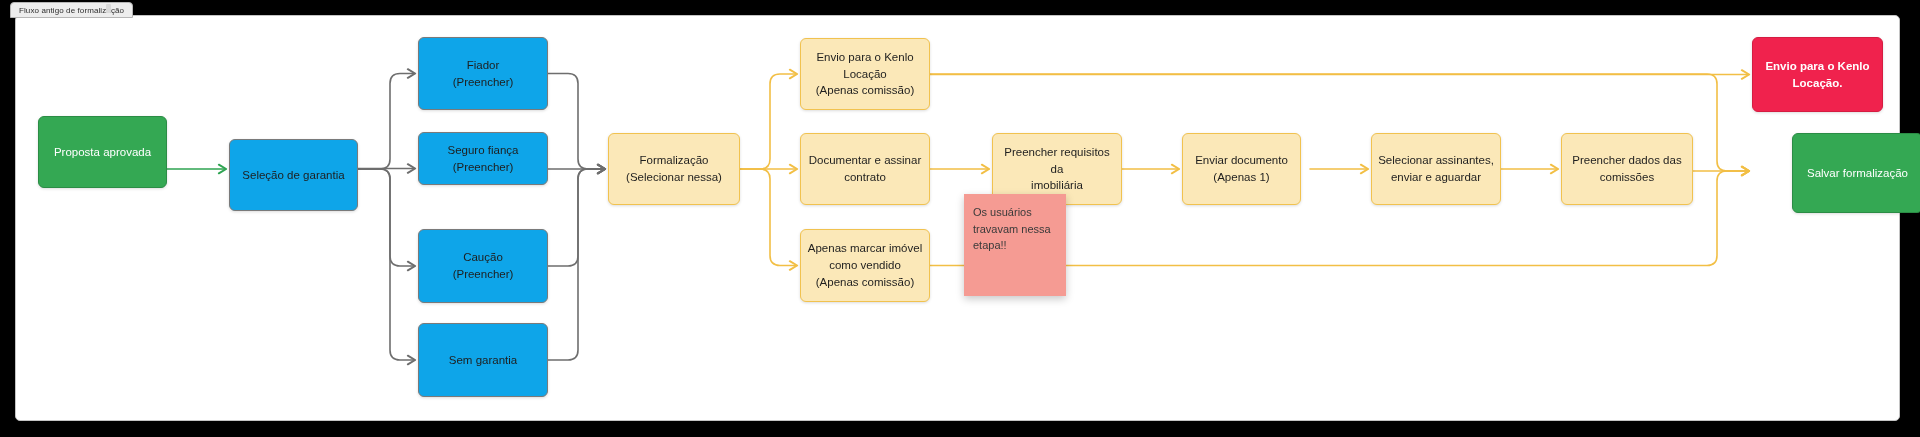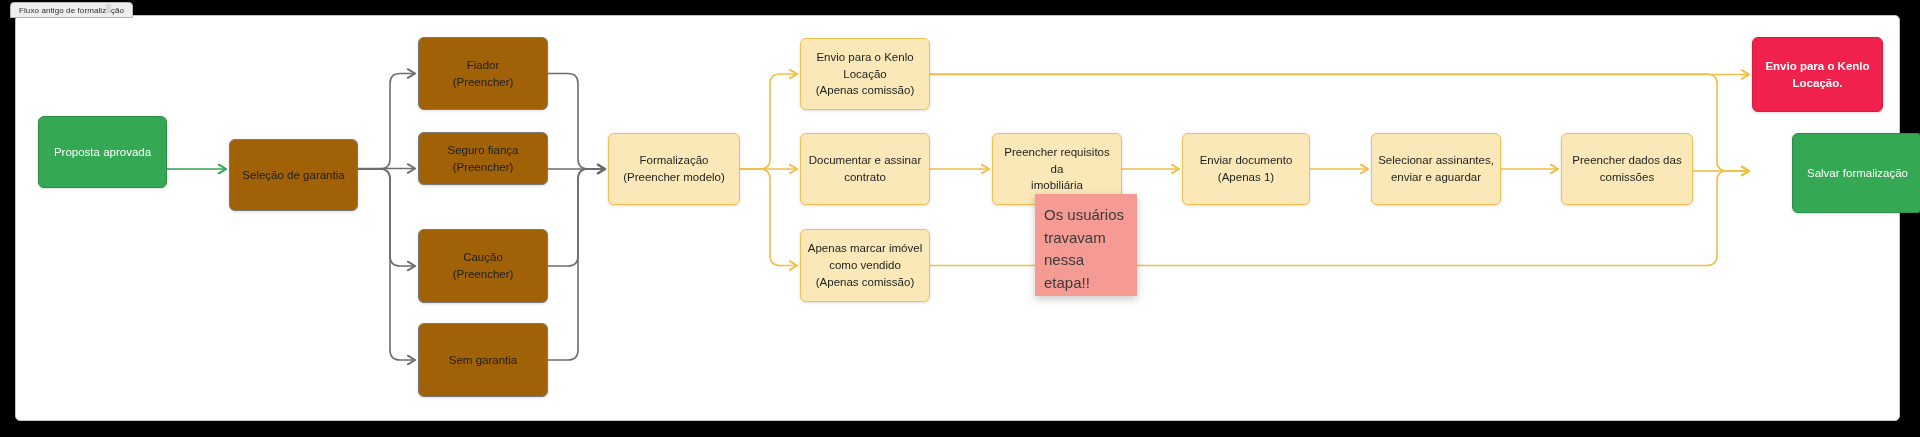--- a/index.html
+++ b/index.html
@@ -9,26 +9,26 @@
     border:1.5px solid #c4c4c4;border-radius:5px;}
   #board-tab{position:absolute;left:10px;top:2px;height:14px;padding:0 8px;display:flex;align-items:center;
     background:#ededed;border:1px solid #b6b6b6;border-radius:4px 4px 0 0;font-size:8px;color:#2d2d2d;
     z-index:6;letter-spacing:.1px;}
   #tab-corner{position:absolute;left:106px;top:4px;width:5px;height:9px;background:#d9d9d9;
     border-radius:1px;z-index:6;}
   #edges{position:absolute;left:0;top:0;z-index:1;}
   .node{position:absolute;display:flex;align-items:center;justify-content:center;text-align:center;
     border-radius:6px;font-size:11.5px;line-height:1.45;white-space:pre-line;box-sizing:border-box;
     padding:4px 6px;z-index:2;box-shadow:0 1px 3px rgba(0,0,0,.14);}
-  .node.white{background:#a16207;border:1.5px solid #7a7a7a;color:#1e1e1e;}
+  .node.white{background:#0ea5e9;border:1.5px solid #7a7a7a;color:#1e1e1e;}
   .node.yellow{background:#fbe8b8;border:1.5px solid #f1c24f;color:#1e1e1e;}
   .node.green{background:#34a853;border:1.5px solid #2b8c45;color:#ffffff;}
   .node.red{background:#f0224d;border:1.5px solid #d51c41;color:#ffffff;font-weight:700;}
-  #sticky{position:absolute;left:1035px;top:194px;width:102px;height:102px;background:#f59b93;
-    z-index:3;box-sizing:border-box;padding:10px 9px;font-size:15px;line-height:1.5;color:#3a3a3a;
+  #sticky{position:absolute;left:964px;top:194px;width:102px;height:102px;background:#f59b93;
+    z-index:3;box-sizing:border-box;padding:10px 9px;font-size:11px;line-height:1.5;color:#3a3a3a;
     box-shadow:0 3px 8px rgba(0,0,0,.22);}
 </style>
 </head>
 <body>
 
 <div id="stage">
   <div id="board-tab">Fluxo antigo de formalização</div>
   <div id="tab-corner"></div>
 
   <div id="canvas"></div>
@@ -75,32 +75,32 @@
 <div class="node green" style="left: 38px; top: 116px; width: 129px; height: 72px;">Proposta aprovada</div>
     <div class="node white" style="left: 229px; top: 139px; width: 129px; height: 72px;">Seleção de garantia</div>
     <div class="node white" style="left: 418px; top: 37px; width: 130px; height: 73px;">Fiador
 (Preencher)</div>
     <div class="node white" style="left: 418px; top: 132px; width: 130px; height: 53px;">Seguro fiança
 (Preencher)</div>
     <div class="node white" style="left: 418px; top: 229px; width: 130px; height: 74px;">Caução
 (Preencher)</div>
     <div class="node white" style="left: 418px; top: 323px; width: 130px; height: 74px;">Sem garantia</div>
     <div class="node yellow" style="left: 608px; top: 133px; width: 132px; height: 72px;">Formalização
-(Preencher modelo)</div>
+(Selecionar nessa)</div>
     <div class="node yellow" style="left: 800px; top: 38px; width: 130px; height: 72px;">Envio para o Kenlo
 Locação
 (Apenas comissão)</div>
     <div class="node yellow" style="left: 800px; top: 133px; width: 130px; height: 72px;">Documentar e assinar
 contrato</div>
     <div class="node yellow" style="left: 800px; top: 229px; width: 130px; height: 73px;">Apenas marcar imóvel
 como vendido
 (Apenas comissão)</div>
     <div class="node yellow" style="left: 992px; top: 133px; width: 130px; height: 72px;">Preencher requisitos da
 imobiliária</div>
-    <div class="node yellow" style="left: 1182px; top: 133px; width: 128px; height: 72px;">Enviar documento
+    <div class="node yellow" style="left: 1182px; top: 133px; width: 119px; height: 72px;">Enviar documento
 (Apenas 1)</div>
     <div class="node yellow" style="left: 1371px; top: 133px; width: 130px; height: 72px;">Selecionar assinantes,
 enviar e aguardar</div>
     <div class="node yellow" style="left: 1561px; top: 133px; width: 132px; height: 72px;">Preencher dados das
 comissões</div>
     <div class="node red" style="left: 1752px; top: 37px; width: 131px; height: 75px;">Envio para o Kenlo
 Locação.</div>
     <div class="node green" style="left: 1792px; top: 133px; width: 131px; height: 80px;">Salvar formalização</div>
   </div>
 

